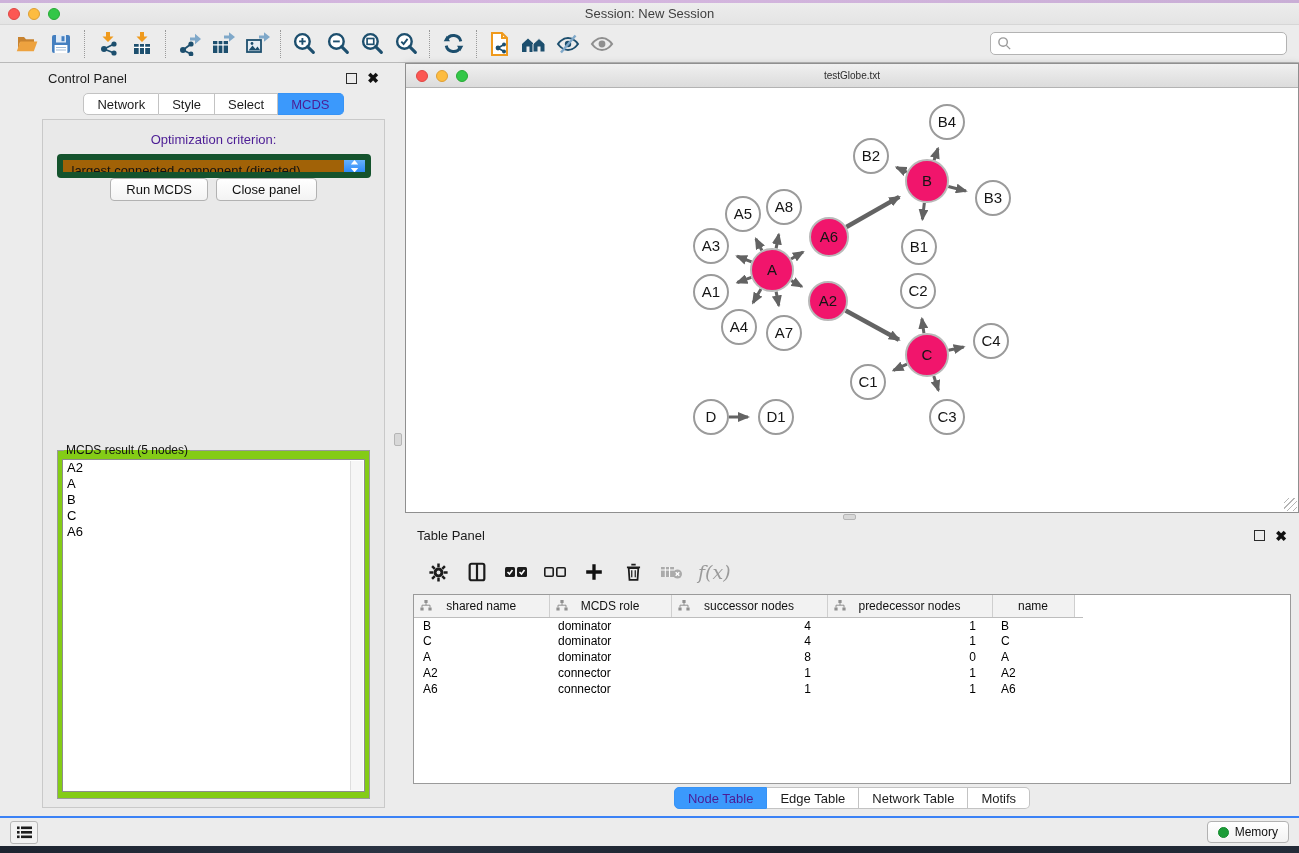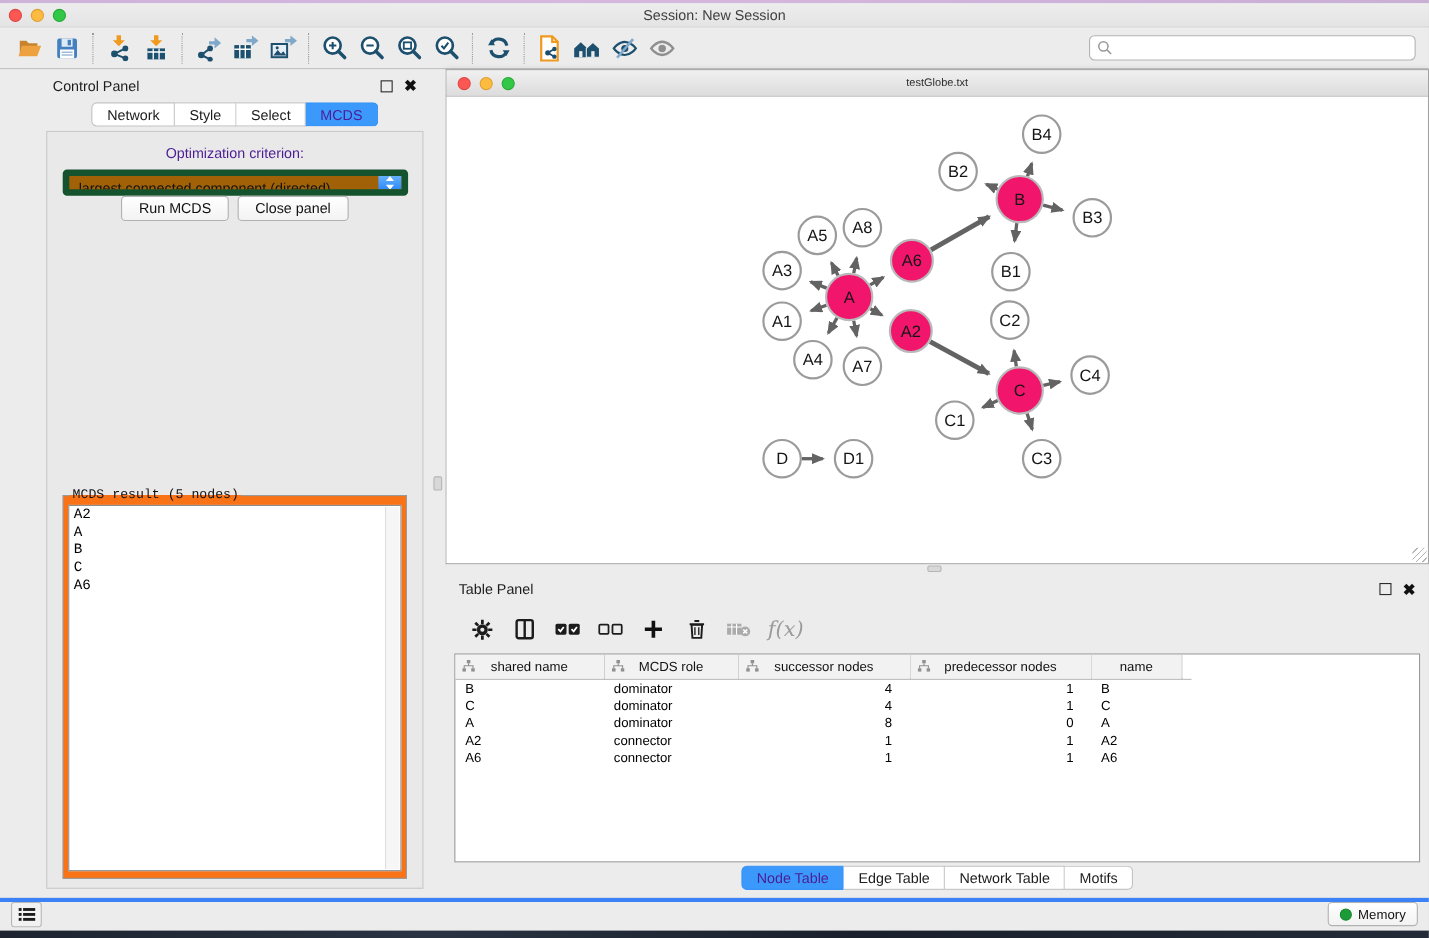--- a/index.html
+++ b/index.html
@@ -36,21 +36,21 @@
   .seg button:first-child { border-left:1px solid #c3c3c3; border-radius:5px 0 0 5px; }
   .seg button:last-child { border-radius:0 5px 5px 0; }
   .seg button.active { background:#3b99fc; border-color:#3793f5; color:#4c1d95; }
   .cp-body { flex:1; margin:0 6px 8px 6px; border:1px solid #c9c9c9; background:#e9e9e9; display:flex; flex-direction:column; padding:12px 8px 8px 8px; }
   .opt-label { text-align:center; font-size:13px; color:#4c1d95; }
   .selectbox { width:314px; height:24px; margin:7px auto 0 auto; border:6px solid #14532d; border-radius:4px; background:#a16207; display:flex; overflow:hidden; }
   .selectbox .sel-text { flex:1; font-size:13px; line-height:22px; padding:0 9px; color:#111; white-space:nowrap; }
   .sel-step { width:21px; background:linear-gradient(#66b1fd,#2e8af9); display:flex; flex-direction:column; align-items:center; justify-content:center; gap:1px; }
   .btn-row { display:flex; justify-content:center; gap:8px; }
   .btn { height:23px; padding:0 15px; background:linear-gradient(#ffffff,#f3f3f3); border:1px solid #b2b2b2; border-radius:4px; font-size:13px; color:#111; }
-  fieldset.resultbox { margin:242px 6px 0 6px; flex:1; border:1px solid #9a9a9a; padding:2px 4px 6px 4px; background:#f97316; min-height:0;font-family:Liberation Mono, monospace; }
+  fieldset.resultbox { margin:242px 6px 0 6px; flex:1; border:1px solid #9a9a9a; padding:2px 4px 6px 4px; background:#84cc16; min-height:0; }
   fieldset.resultbox legend { font-size:12px; color:#111; padding:0 2px; margin-left:2px; }
   .result-list { height:100%; background:#fff; border:1px solid #8d8d8d; position:relative; overflow:hidden; font-size:13px; }
   .result-list .item { padding:0 4px; line-height:16px; color:#000; }
   .scroll-track { position:absolute; top:1px; bottom:1px; right:1px; width:13px; background:#f6f6f6; border-left:1px solid #dedede; }
 
   
   .vsplit { width:14px; background:#ececec; position:relative; }
   .vsplit .handle { position:absolute; top:370px; left:3px; width:8px; height:13px; background:#d8d8d8; border:1px solid #b5b5b5; border-radius:2px; }
   .hsplit { height:8px; background:#ececec; position:relative; }
   .hsplit .handle { position:absolute; left:438px; top:1px; width:13px; height:6px; background:#d8d8d8; border:1px solid #b5b5b5; border-radius:2px; }
@@ -74,21 +74,21 @@
   .fx-label { font-family:"DejaVu Serif","Liberation Serif",serif; font-style:italic; font-size:19px; color:#9a9a9a; margin-left:2px; }
   .table-wrap { margin:0 8px; height:192px; background:#fff; border:1px solid #9a9a9a; overflow:hidden; }
   table.datatable { border-collapse:collapse; table-layout:fixed; font-size:12px; }
   table.datatable th { height:22px; background:#f2f2f2; border-right:1px solid #cfcfcf; border-bottom:1px solid #bdbdbd; font-weight:normal; color:#111; text-align:center; position:relative; }
   table.datatable th .col-icon { position:absolute; left:6px; top:5px; }
   table.datatable td { height:16px; padding:0 0 0 9px; color:#000; white-space:nowrap; }
   table.datatable td.num { text-align:right; padding-right:16px; }
   .tp-tabs { height:32px; display:flex; justify-content:center; align-items:center; }
 
   
-  .statusbar { height:30px; background:#ececec; border-top:4px solid #3b82f6; display:flex; padding:0 10px; }
+  .statusbar { height:30px; background:#ececec; border-top:2px solid #3b82f6; display:flex; align-items:center; padding:0 10px; }
   .list-btn { width:28px; height:23px; border:1px solid #b7b7b7; border-radius:3px; background:#f2f2f2; display:flex; align-items:center; justify-content:center; }
   .mem-btn { margin-left:auto; height:22px; padding:0 10px; border:1px solid #b2b2b2; border-radius:4px; background:linear-gradient(#ffffff,#f2f2f2); display:flex; align-items:center; gap:6px; font-size:12px; color:#111; }
   .mem-dot { width:11px; height:11px; border-radius:50%; background:#1c9c38; border:1px solid #158a2d; }
   .desktop-bottom { height:7px; background:linear-gradient(90deg,#1d2430,#2a3342 30%,#1a212c 60%,#232b38); }
 </style>
 </head>
 <body>
 
 <div class="screen">
   <div class="desktop-top"></div>

